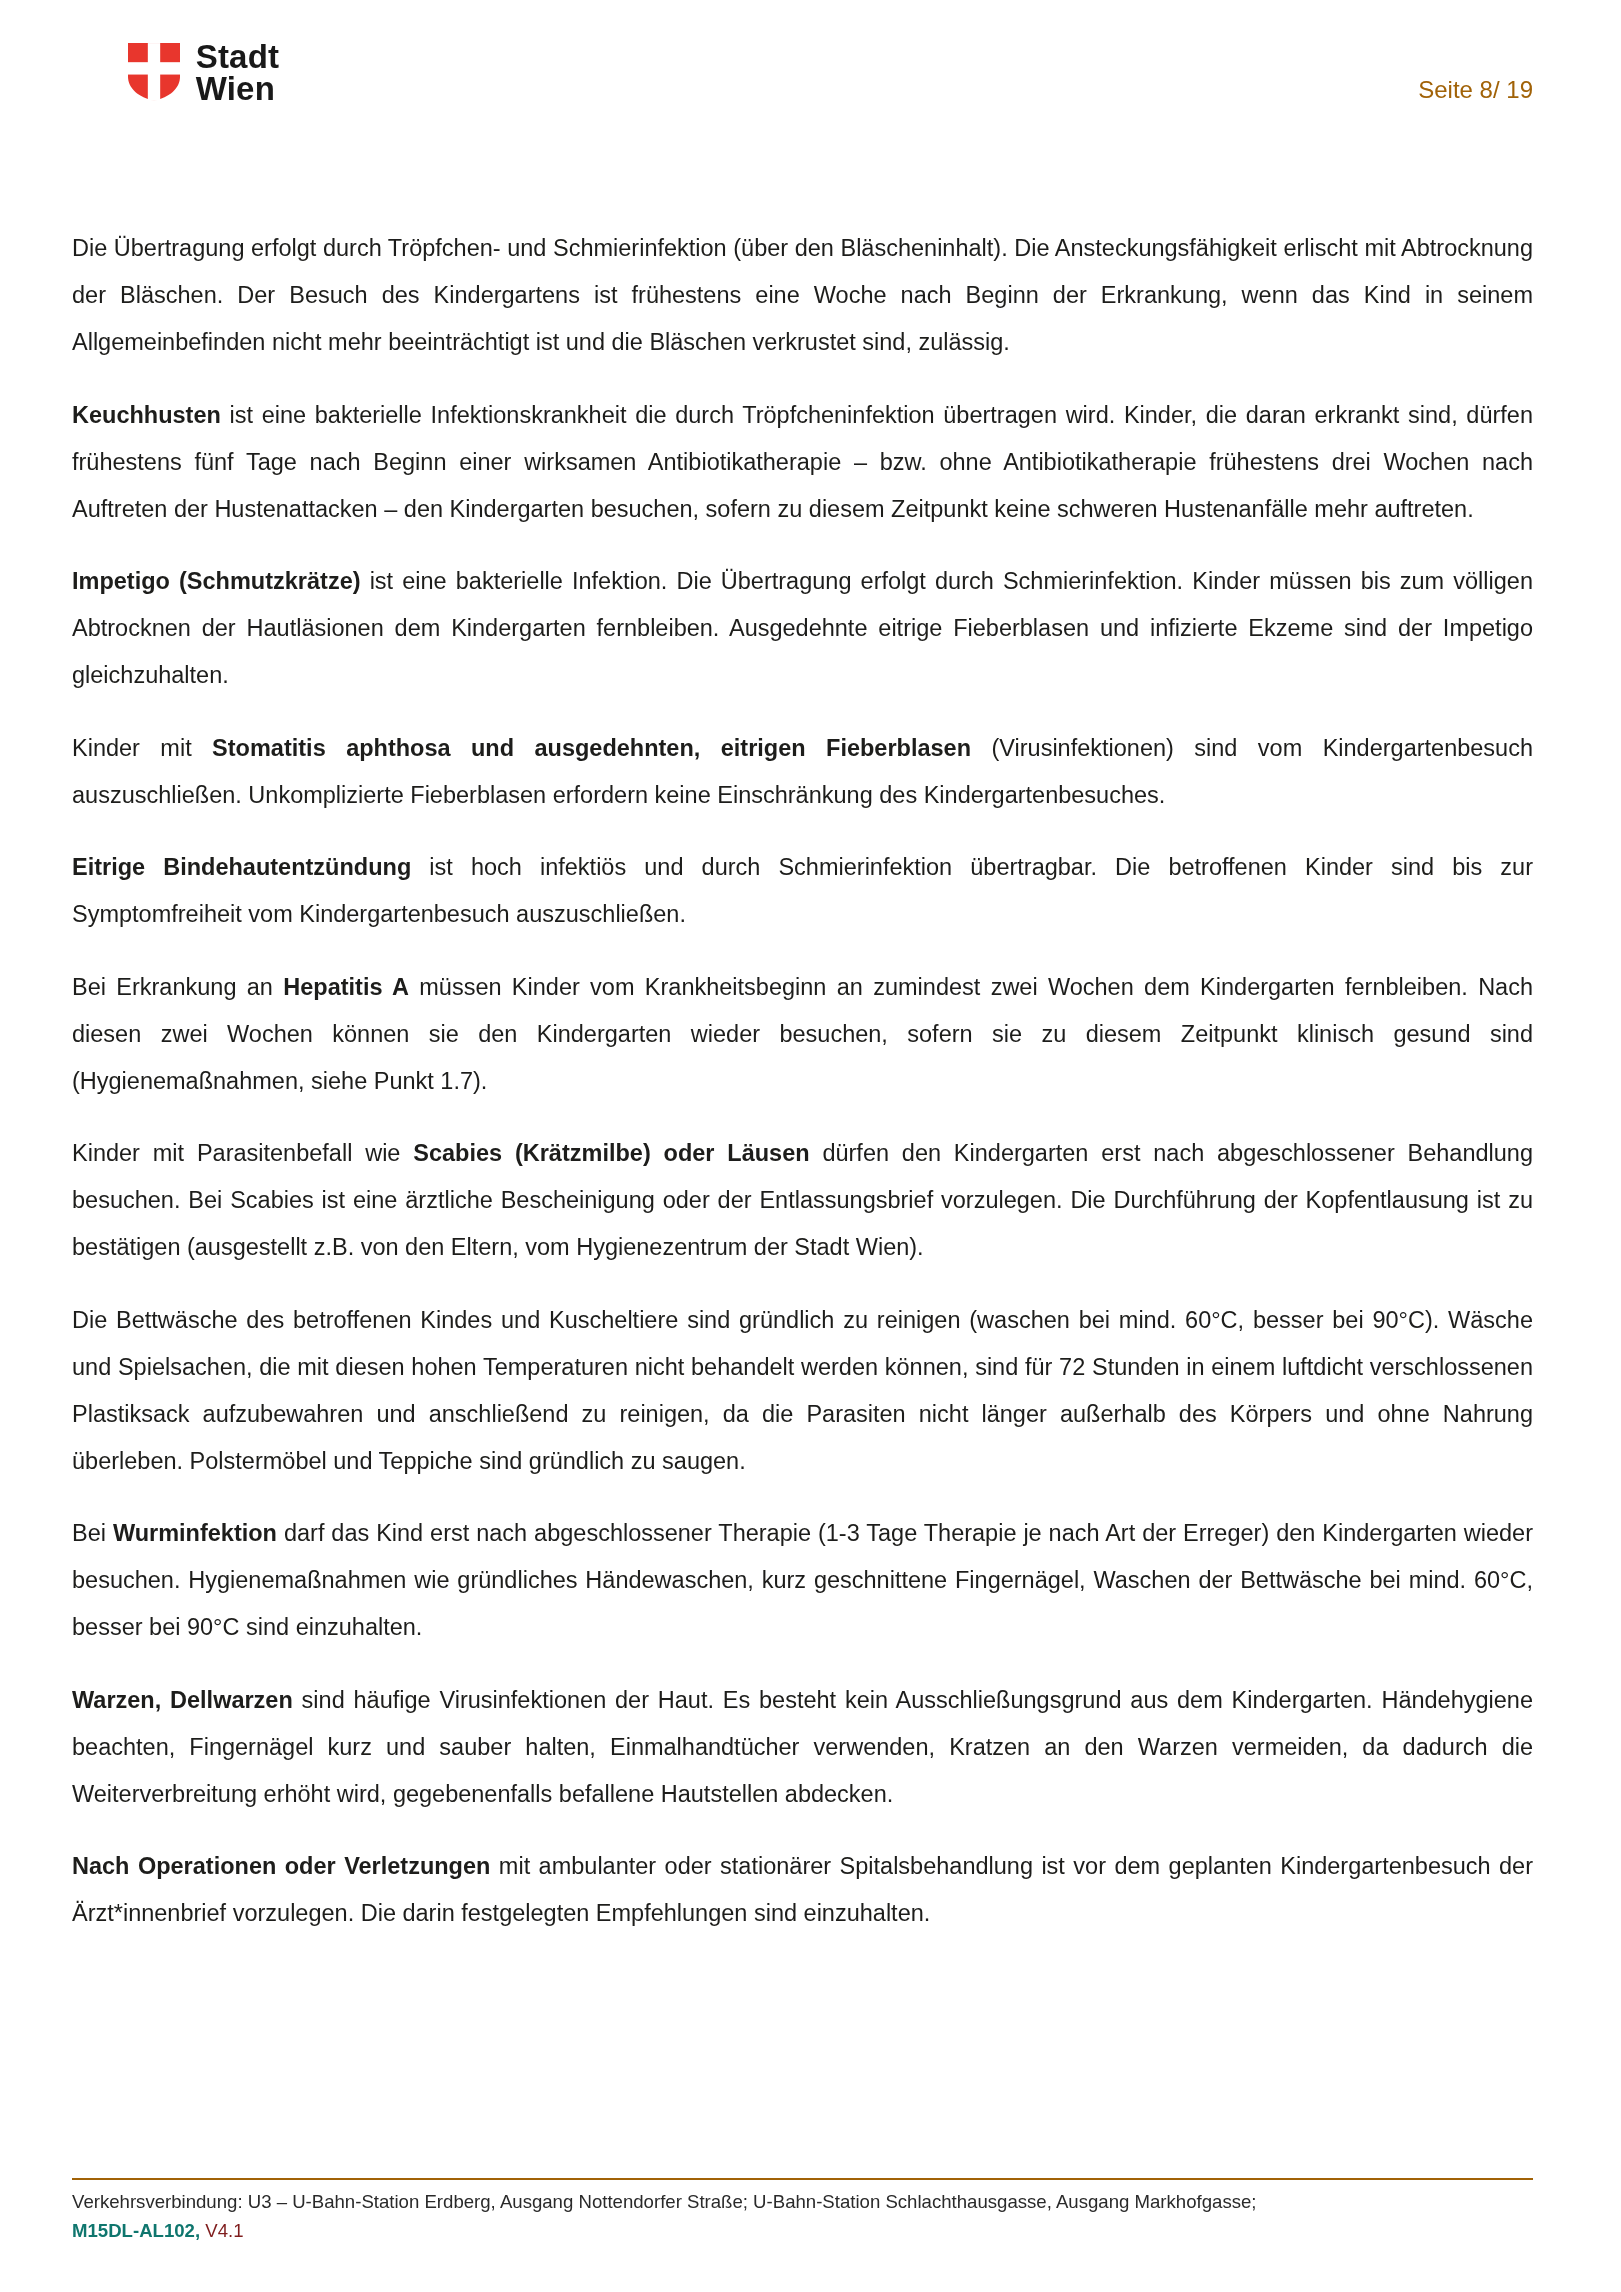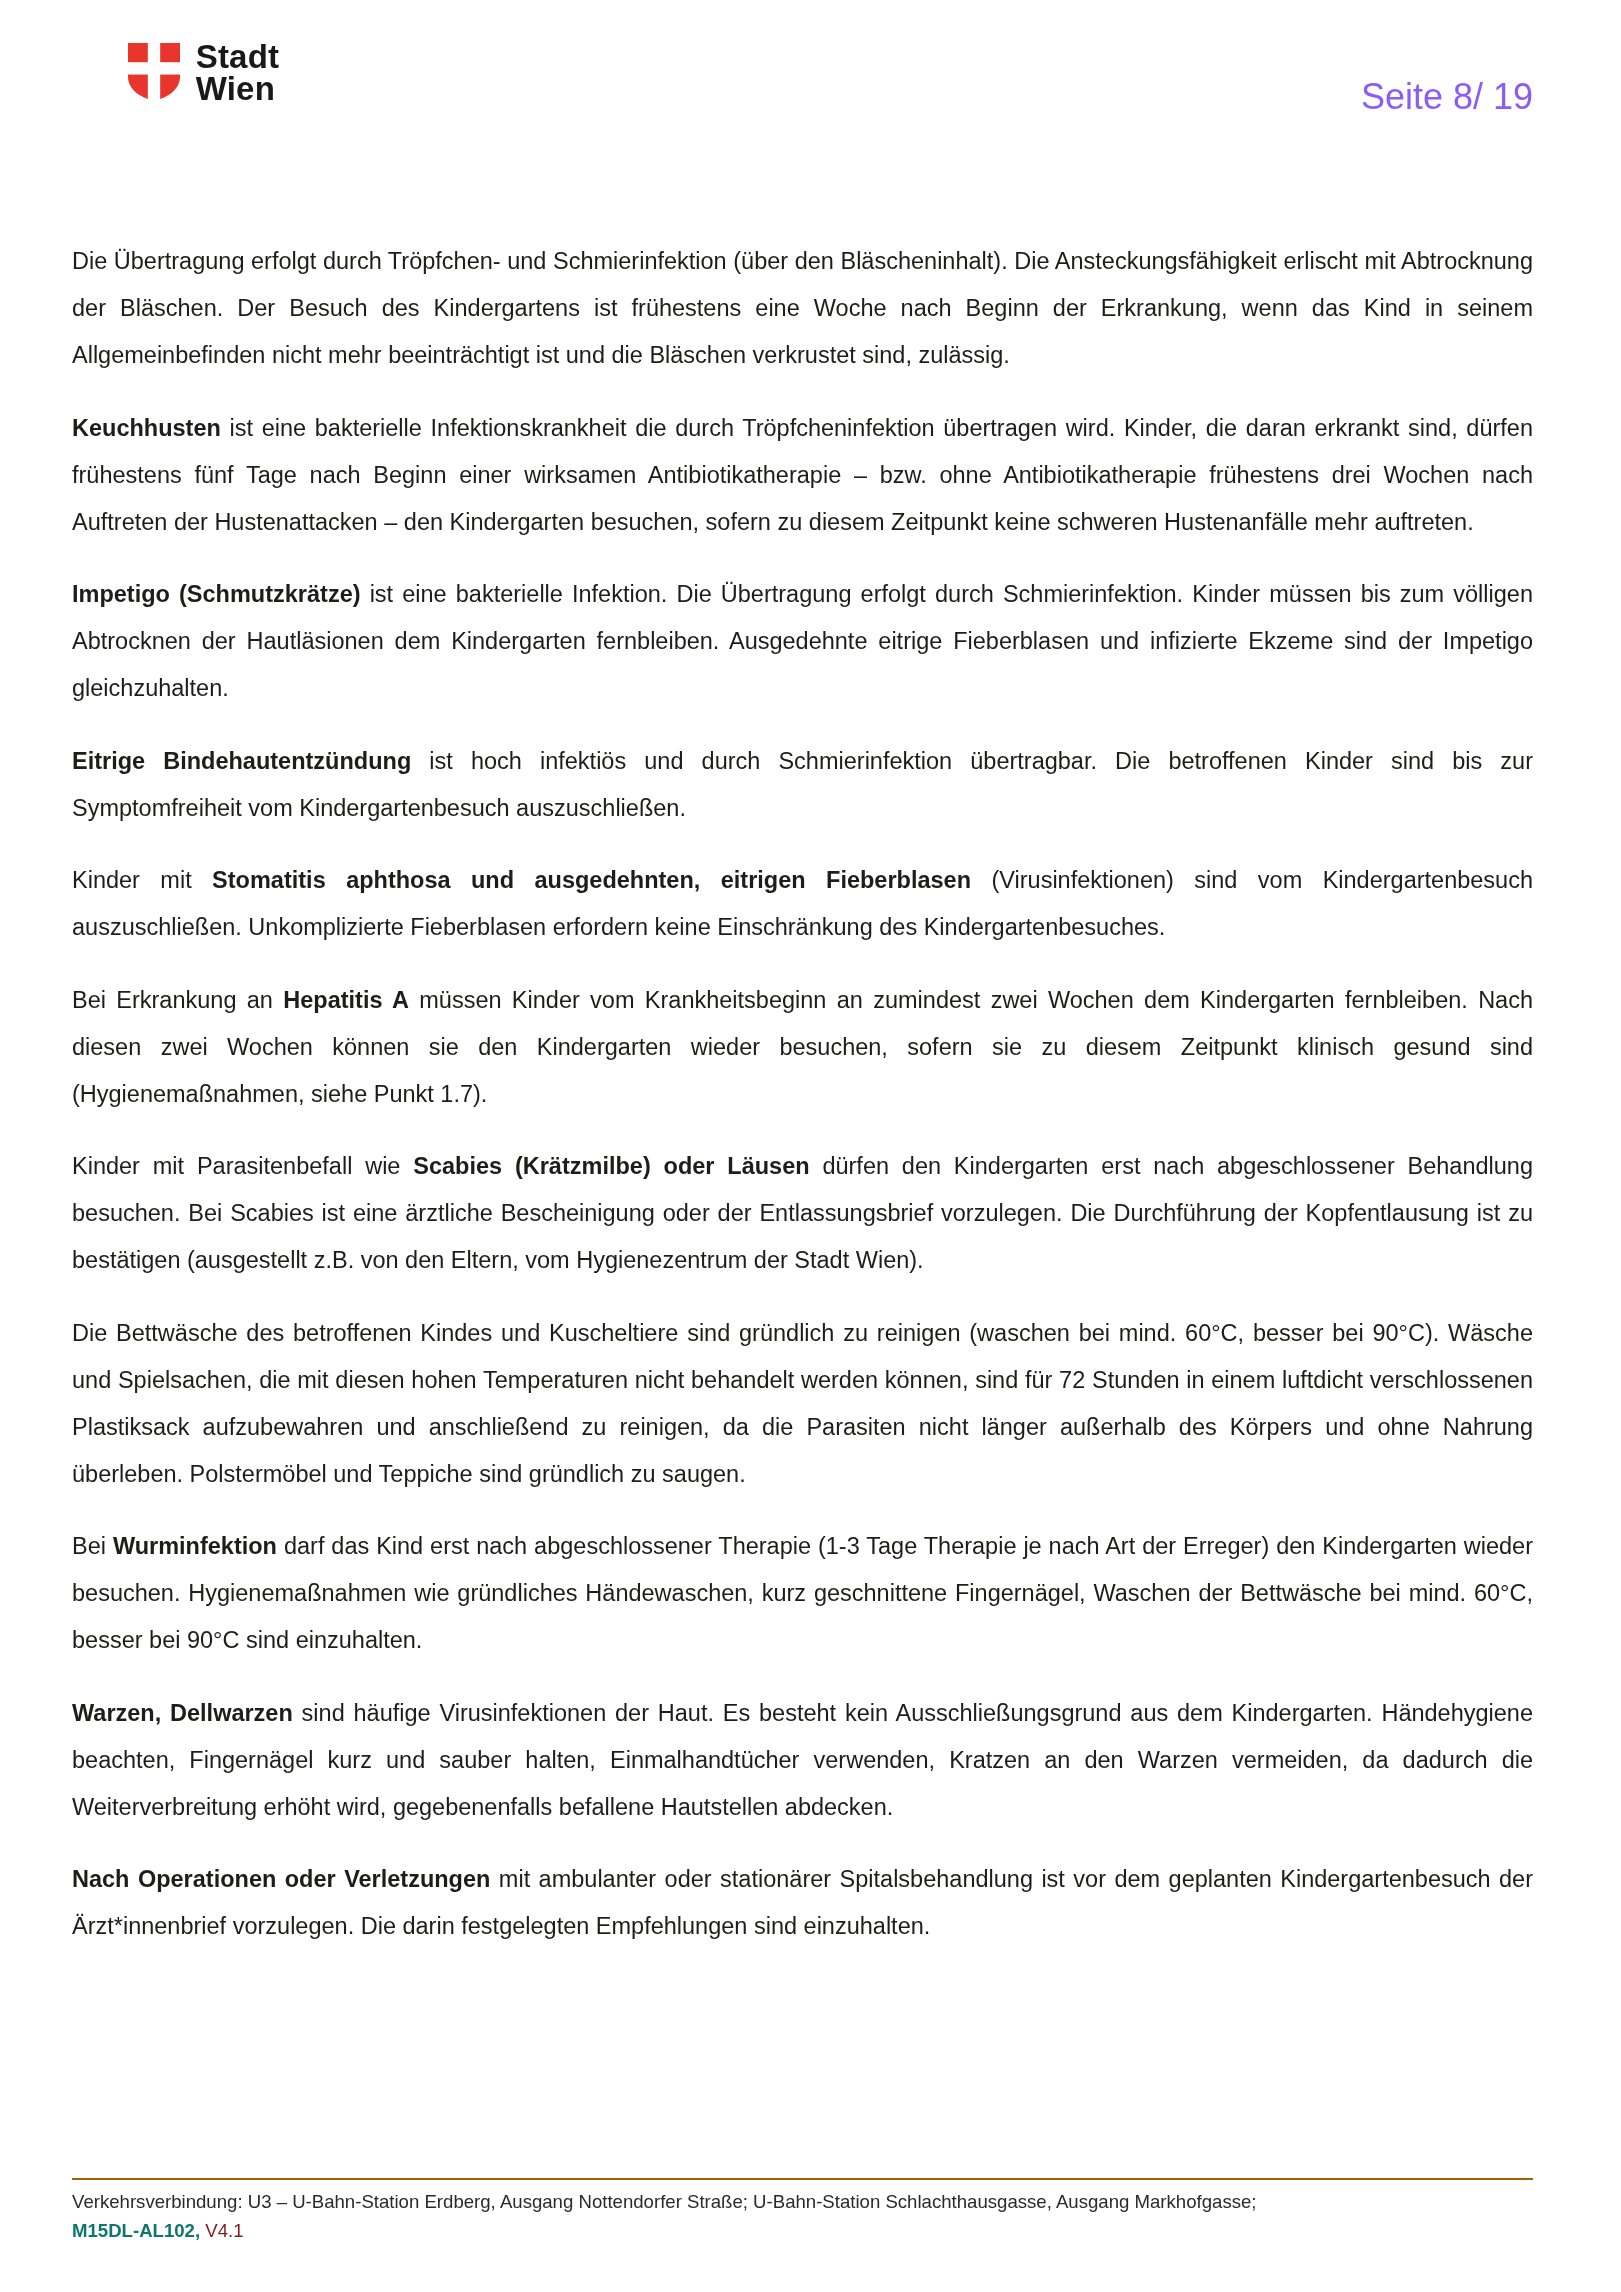--- a/index.html
+++ b/index.html
@@ -18,21 +18,21 @@
   .header {
     display:flex; justify-content:space-between; align-items:flex-start;
     padding-top:43px;
   }
   .logo { display:flex; align-items:flex-start; gap:15.7px; margin-left:56px; }
   .logo svg { display:block; }
   .logo-text {
     font-weight:700; font-size:33px; line-height:32px; letter-spacing:0.2px;
     color:#191919; margin-top:-2px;
   }
-  .page-num { font-size:36px; color:#8b5cf6; margin-top:33px;margin-left:18px; }
+  .page-num { font-size:24px; color:#a16207; margin-top:33px;margin-left:18px; }
 
   
   .content { margin-top:120px; }
   p.para {
     font-size:23.5px; line-height:47px;
     text-align:justify;
     margin-bottom:25.5px;
     color:#1d1d1b;
   }
   p.para .b { font-weight:700; }
@@ -70,23 +70,23 @@
   </div>
 
   <div class="content">
 
     <p class="para"><span>Die Übertragung erfolgt durch Tröpfchen- und Schmierinfektion (über den Bläscheninhalt). Die Ansteckungsfähigkeit erlischt mit Abtrocknung der Bläschen. Der Besuch des Kindergartens ist frühestens eine Woche nach Beginn der Erkrankung, wenn das Kind in seinem Allgemeinbefinden nicht mehr beeinträchtigt ist und die Bläschen verkrustet sind, zulässig.</span><span class="b"></span><span></span></p>
 
     <p class="para"><span></span><span class="b">Keuchhusten</span><span> ist eine bakterielle Infektionskrankheit die durch Tröpfcheninfektion übertragen wird. Kinder, die daran erkrankt sind, dürfen frühestens fünf Tage nach Beginn einer wirksamen Antibiotikatherapie – bzw. ohne Antibiotikatherapie frühestens drei Wochen nach Auftreten der Hustenattacken – den Kindergarten besuchen, sofern zu diesem Zeitpunkt keine schweren Hustenanfälle mehr auftreten.</span></p>
 
     <p class="para"><span></span><span class="b">Impetigo (Schmutzkrätze)</span><span> ist eine bakterielle Infektion. Die Übertragung erfolgt durch Schmierinfektion. Kinder müssen bis zum völligen Abtrocknen der Hautläsionen dem Kindergarten fernbleiben. Ausgedehnte eitrige Fieberblasen und infizierte Ekzeme sind der Impetigo gleichzuhalten.</span></p>
 
+    <p class="para"><span>Kinder mit </span><span class="b">Stomatitis aphthosa und ausgedehnten, eitrigen Fieberblasen</span><span> (Virusinfektionen) sind vom Kindergartenbesuch auszuschließen. Unkomplizierte Fieberblasen erfordern keine Einschränkung des Kindergartenbesuches.</span></p>
+
     <p class="para"><span></span><span class="b">Eitrige Bindehautentzündung</span><span> ist hoch infektiös und durch Schmierinfektion übertragbar. Die betroffenen Kinder sind bis zur Symptomfreiheit vom Kindergartenbesuch auszuschließen.</span></p>
-
-    <p class="para"><span>Kinder mit </span><span class="b">Stomatitis aphthosa und ausgedehnten, eitrigen Fieberblasen</span><span> (Virusinfektionen) sind vom Kindergartenbesuch auszuschließen. Unkomplizierte Fieberblasen erfordern keine Einschränkung des Kindergartenbesuches.</span></p>
 
     <p class="para"><span>Bei Erkrankung an </span><span class="b">Hepatitis A</span><span> müssen Kinder vom Krankheitsbeginn an zumindest zwei Wochen dem Kindergarten fernbleiben. Nach diesen zwei Wochen können sie den Kindergarten wieder besuchen, sofern sie zu diesem Zeitpunkt klinisch gesund sind (Hygienemaßnahmen, siehe Punkt 1.7).</span></p>
 
     <p class="para"><span>Kinder mit Parasitenbefall wie </span><span class="b">Scabies (Krätzmilbe) oder Läusen</span><span> dürfen den Kindergarten erst nach abgeschlossener Behandlung besuchen. Bei Scabies ist eine ärztliche Bescheinigung oder der Entlassungsbrief vorzulegen. Die Durchführung der Kopfentlausung ist zu bestätigen (ausgestellt z.B. von den Eltern, vom Hygienezentrum der Stadt Wien).</span></p>
 
     <p class="para"><span>Die Bettwäsche des betroffenen Kindes und Kuscheltiere sind gründlich zu reinigen (waschen bei mind. 60°C, besser bei 90°C). Wäsche und Spielsachen, die mit diesen hohen Temperaturen nicht behandelt werden können, sind für 72 Stunden in einem luftdicht verschlossenen Plastiksack aufzubewahren und anschließend zu reinigen, da die Parasiten nicht länger außerhalb des Körpers und ohne Nahrung überleben. Polstermöbel und Teppiche sind gründlich zu saugen.</span><span class="b"></span><span></span></p>
 
     <p class="para"><span>Bei </span><span class="b">Wurminfektion</span><span> darf das Kind erst nach abgeschlossener Therapie (1-3 Tage Therapie je nach Art der Erreger) den Kindergarten wieder besuchen. Hygienemaßnahmen wie gründliches Händewaschen, kurz geschnittene Fingernägel, Waschen der Bettwäsche bei mind. 60°C, besser bei 90°C sind einzuhalten.</span></p>
 
     <p class="para"><span></span><span class="b">Warzen, Dellwarzen</span><span> sind häufige Virusinfektionen der Haut. Es besteht kein Ausschließungsgrund aus dem Kindergarten. Händehygiene beachten, Fingernägel kurz und sauber halten, Einmalhandtücher verwenden, Kratzen an den Warzen vermeiden, da dadurch die Weiterverbreitung erhöht wird, gegebenenfalls befallene Hautstellen abdecken.</span></p>

